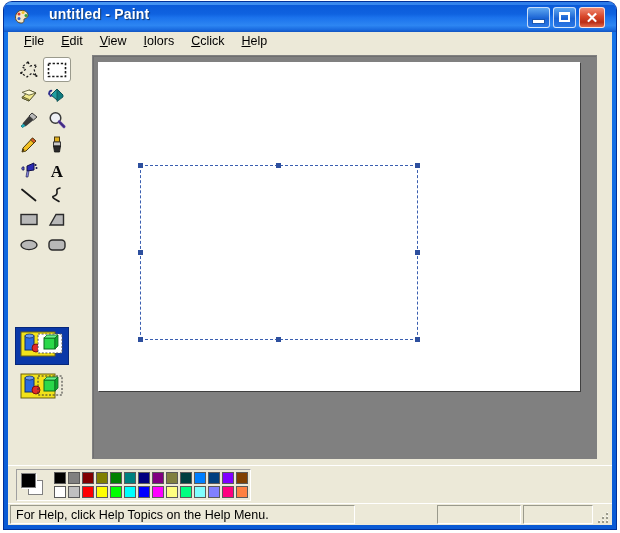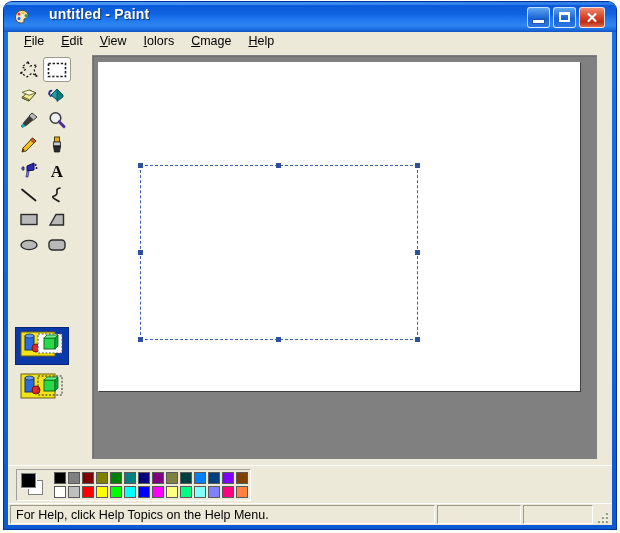--- a/index.html
+++ b/index.html
@@ -261,21 +261,21 @@
   .status-panel {
     position: absolute; top: 1px; height: 19px;
     border: 1px solid;
     border-color: #9a9a8c #ffffff #ffffff #9a9a8c;
     box-sizing: border-box;
     display: flex; align-items: center;
     font-size: 12.5px; color: #000;
     padding-left: 5px;
     white-space: nowrap;
   }
-  #status-main  { left: 2px;   width: 425px; }
+  #status-main  { left: 2px;   width: 345px; }
   #status-pos   { left: 429px; width: 84px; }
   #status-size  { left: 515px; width: 70px; }
   #resize-grip {
     position: absolute; right: 2px; bottom: 1px;
     width: 14px; height: 14px;
   }
 </style>
 </head>
 <body>
 
@@ -305,21 +305,21 @@
     </div>
   </div>
 
   <div id="client">
 
     <div id="menu-bar">
         <div class="menu-item"><u>F</u><span>ile</span></div>
         <div class="menu-item"><u>E</u><span>dit</span></div>
         <div class="menu-item"><u>V</u><span>iew</span></div>
         <div class="menu-item"><u>I</u><span>olors</span></div>
-        <div class="menu-item"><u>C</u><span>mage</span></div>
+        <div class="menu-item"><u>C</u><span>click</span></div>
         <div class="menu-item"><u>H</u><span>elp</span></div>
       </div>
 
     <div id="main-region">
 
       <div id="toolbox">
         <div id="tool-grid">
             <div class="tool-cell">
               <span>
                 <svg width="20" height="18" viewBox="0 0 20 18">

